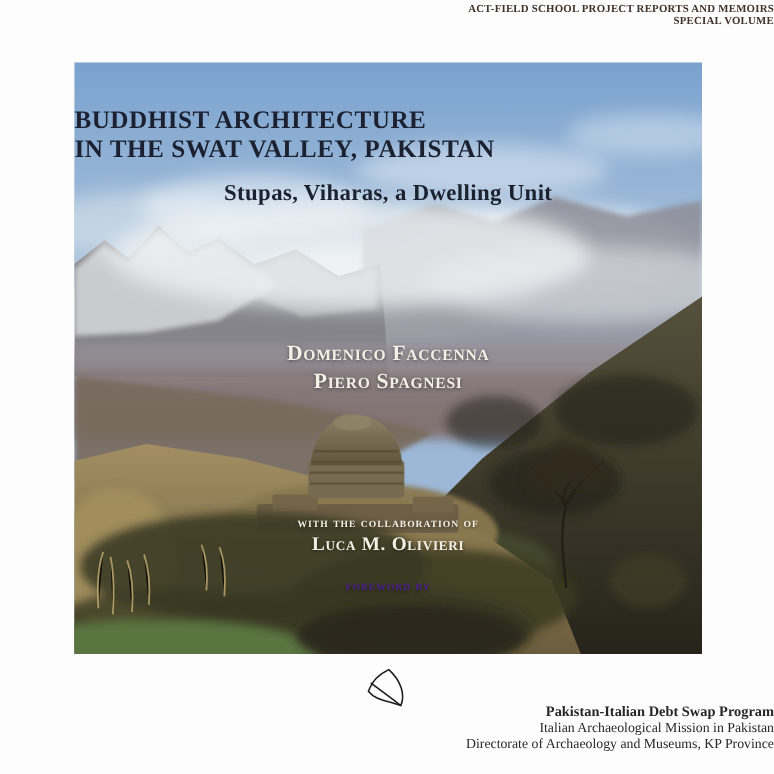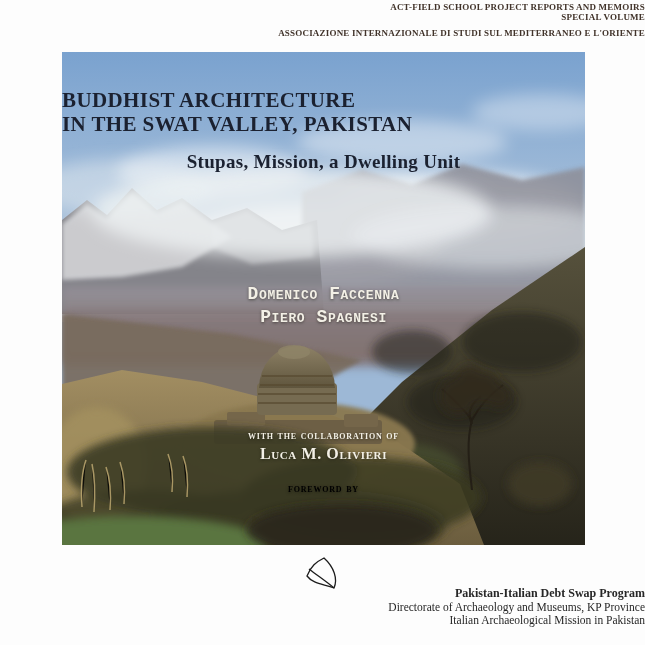--- a/index.html
+++ b/index.html
@@ -24,28 +24,28 @@
     position:absolute;top:36px;left:0;width:100%;text-align:left;
     color:#1b2130;font-weight:bold;font-size:21px;line-height:24px;letter-spacing:.4px;
   }
   .subtitle{
     position:absolute;top:99px;left:0;width:100%;text-align:center;
     color:#1b2130;font-weight:bold;font-size:19px;letter-spacing:.3px;
   }
   .authors{
     position:absolute;top:231px;left:0;width:100%;text-align:center;
     color:#f3f0e6;font-variant:small-caps;font-weight:bold;font-size:18px;line-height:23px;
-    letter-spacing:.6px;text-shadow:0 1px 3px rgba(20,20,10,.55);font-family:Liberation Mono, monospace;
+    letter-spacing:.6px;text-shadow:0 1px 3px rgba(20,20,10,.55);
   }
   .collab{position:absolute;top:376px;left:0;width:100%;text-align:center;
     color:#f3f0e6;font-variant:small-caps;text-shadow:0 1px 3px rgba(20,20,10,.6);}
   .collab .label{font-size:12px;letter-spacing:.8px;font-weight:bold;}
   .collab .name{font-size:16px;letter-spacing:.6px;font-weight:bold;margin-top:2px;}
   .foreword{position:absolute;top:429px;left:0;width:100%;text-align:center;
-    color:#000000;font-variant:small-caps;text-shadow:0 1px 3px rgba(20,20,10,.6);}
+    color:#4c1d95;font-variant:small-caps;text-shadow:0 1px 3px rgba(20,20,10,.6);}
   .foreword .label{font-size:12px;letter-spacing:.8px;font-weight:bold;}
   .foreword .name{font-size:16px;letter-spacing:.5px;font-weight:bold;margin-top:3px;}
   
   .logo-row{
     position:absolute;top:553px;left:0;width:100%;height:38px;
     display:flex;align-items:flex-end;justify-content:center;
   }
   .logo-mark{margin-right:2px;margin-bottom:0;}
   .logo-text-wrap{position:relative;}
   .logo-tagline{
@@ -64,21 +64,20 @@
 </style>
 </head>
 <body>
 
 <div class="page">
 
   <div class="imprint">
     <div>ACT-FIELD SCHOOL PROJECT REPORTS AND MEMOIRS</div>
     <div>SPECIAL VOLUME</div>
     <div class="gap"></div>
-    <div>ASSOCIAZIONE INTERNAZIONALE DI STUDI SUL MEDITERRANEO E L'ORIENTE</div>
   </div>
 
   <div class="photo">
     <svg width="523" height="493" viewBox="0 0 523 493">
       <defs>
         <linearGradient id="sky" x1="0" y1="0" x2="0" y2="1">
           <stop offset="0" stop-color="#7aa2cf"></stop>
           <stop offset="0.55" stop-color="#a3bdd9"></stop>
           <stop offset="1" stop-color="#ccd9e5"></stop>
         </linearGradient>
@@ -195,21 +194,21 @@
         <circle cx="408" cy="327" r="14"></circle>
         <circle cx="437" cy="344" r="12"></circle>
       </g>
       <ellipse cx="478" cy="432" rx="32" ry="22" fill="#403a26" opacity="0.85" filter="url(#b4)"></ellipse>
     </svg>
 
     <div class="title-block">
       <div>BUDDHIST ARCHITECTURE</div>
       <div>IN THE SWAT VALLEY, PAKISTAN</div>
     </div>
-    <div class="subtitle">Stupas, Mission, a Dwelling Unit</div>
+    <div class="subtitle">Stupas, Viharas, a Dwelling Unit</div>
 
     <div class="authors">
       <div>Domenico Faccenna</div>
       <div>Piero Spagnesi</div>
     </div>
 
     <div class="collab">
       <div class="label">with the collaboration of</div>
       <div class="name">Luca M. Olivieri</div>
     </div>
@@ -223,17 +222,17 @@
     <svg class="logo-mark" width="34" height="36" viewBox="0 0 34 36">
       <g stroke="#1c1c1c" fill="none" stroke-width="1.3">
         <path d="M19,3 C29,12 33,24 29,33 C19,29 8,29 2,21 C6,11 11,7 19,3 Z"></path>
         <path d="M4,14 C13,21 22,27 29,33"></path>
       </g>
     </svg>
   </div>
 
   <div class="footer-lines">
     <div class="l1">Pakistan-Italian Debt Swap Program</div>
+    <div>Italian Archaeological Mission in Pakistan</div>
     <div>Directorate of Archaeology and Museums, KP Province</div>
-    <div>Italian Archaeological Mission in Pakistan</div>
   </div>
 
 </div>
 
 </body></html>

